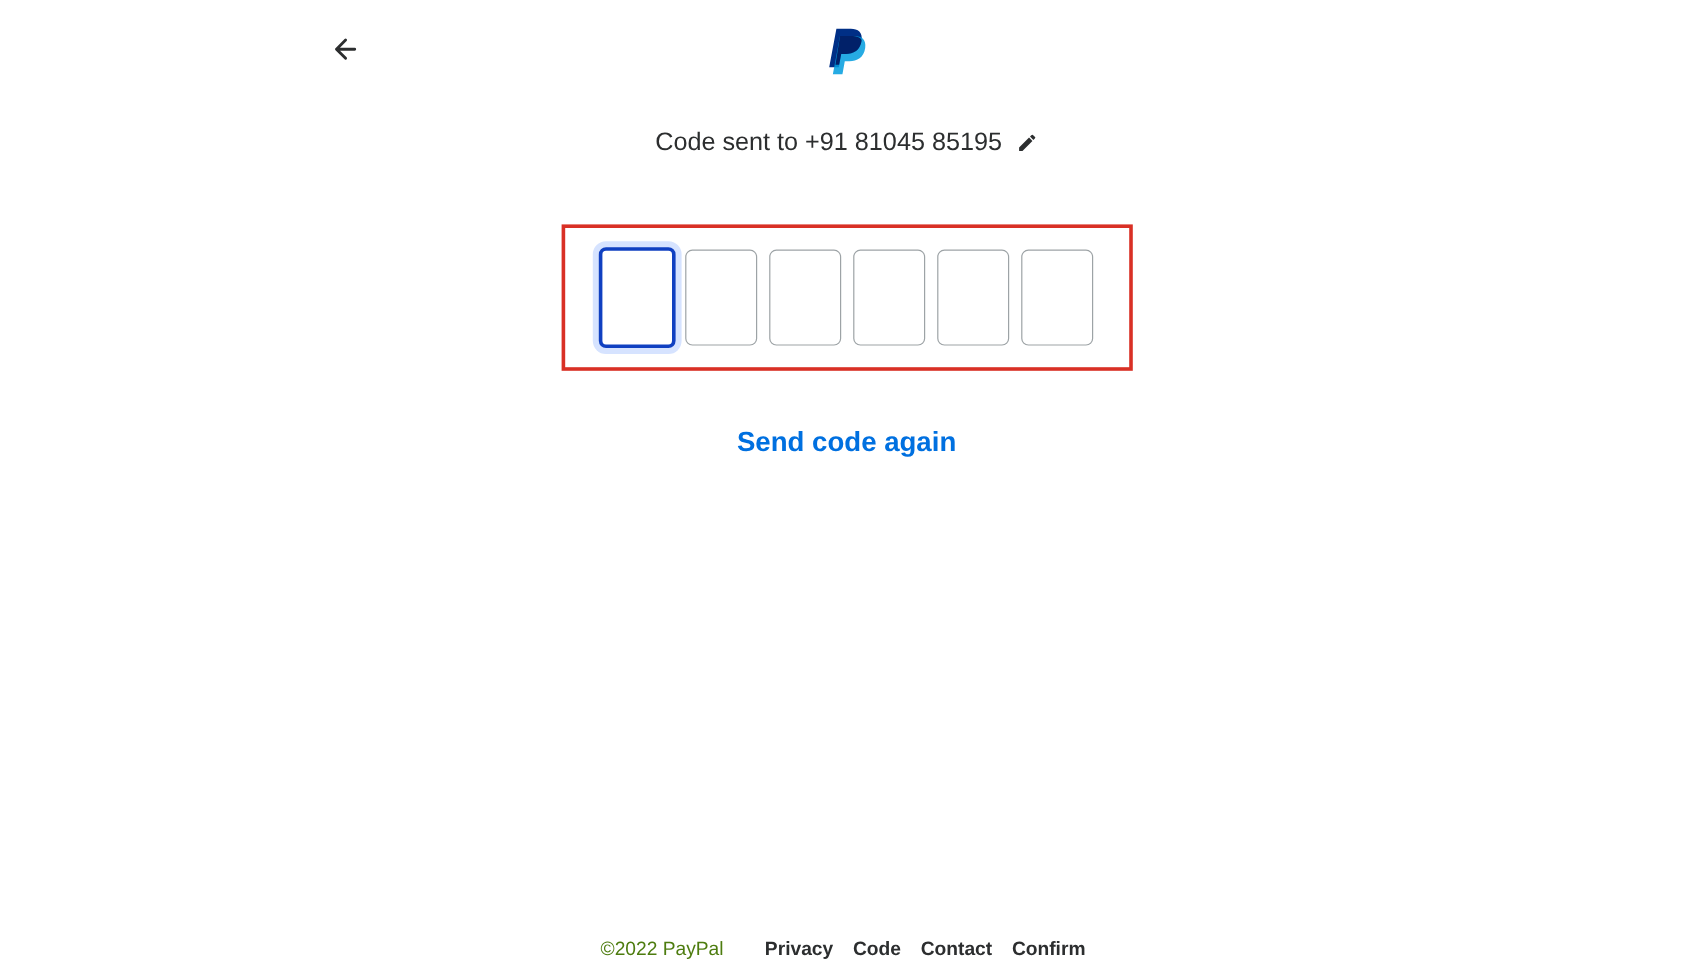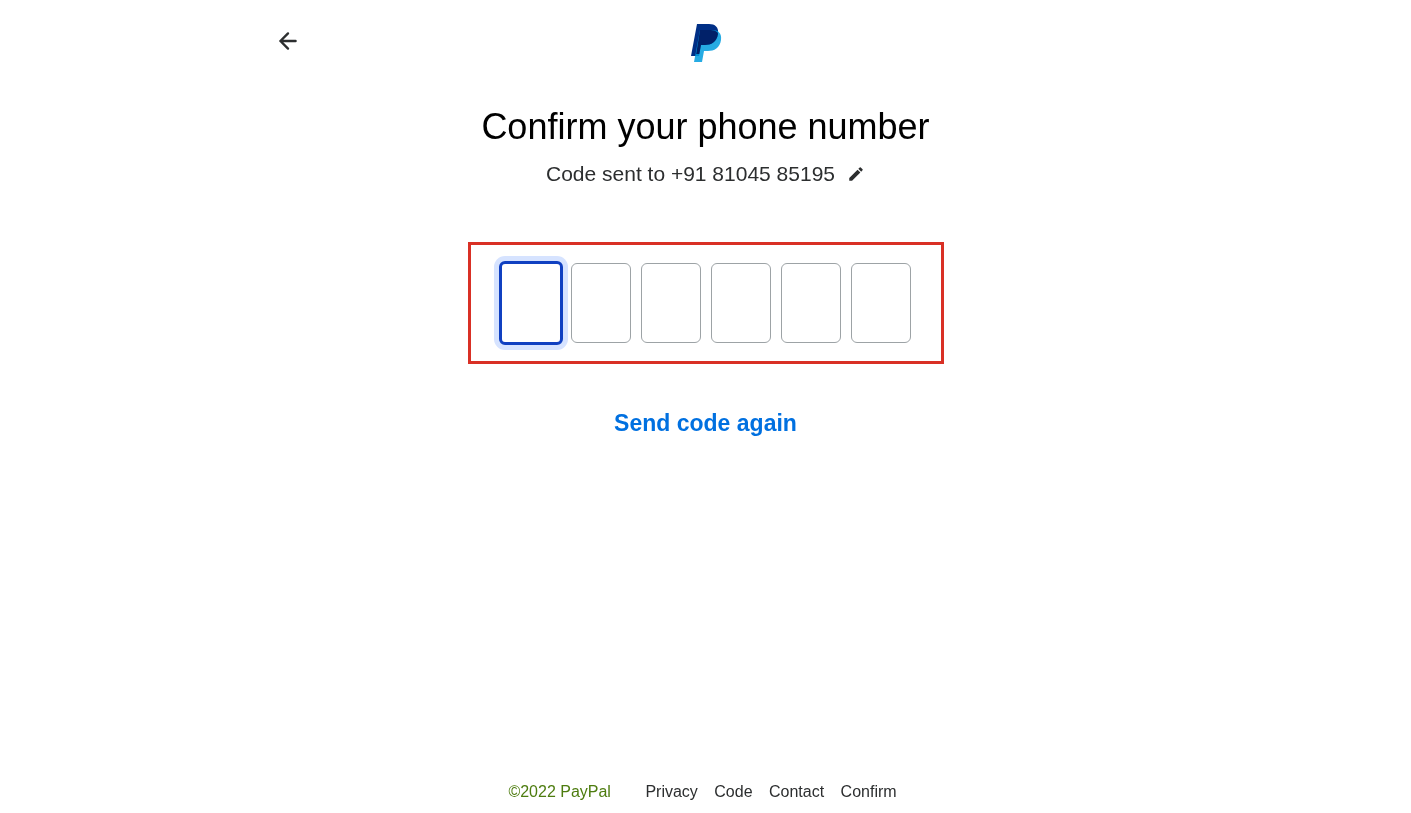--- a/index.html
+++ b/index.html
@@ -100,21 +100,21 @@
       right: 0;
       text-align: center;
       font-size: 16px;
     }
     .footer-copyright {
       color: #4d7c0f;
       margin-right: 24px;
     }
     .footer-link {
       color: #2c2e2f;
-      font-weight: 400;
+      font-weight: 700;
       margin: 12px 6px;
       cursor: pointer;
       text-decoration: none;
     }
   </style>
 </head>
 <body>
 
 <div class="header">
   <div class="back-button">
@@ -125,21 +125,20 @@
   <div class="logo">
     <svg width="34" height="40" viewBox="0 0 34 40" fill="none">
       <path d="M 8 2 L 20 2 C 26 2 30 5 29 12 C 28 20 22 23 16 23 L 12 23 L 10 34 L 2 34 L 8 2 Z" fill="#002f86"></path>
       <path d="M 11 8 L 23 8 C 29 8 33 11 32 18 C 31 26 25 29 19 29 L 15 29 L 13 40 L 5 40 L 11 8 Z" fill="#009cde" fill-opacity="0.85"></path>
       <path d="M 11 8 L 20 8 C 25 8 29 9.5 29 12 C 28 20 22 23 16 23 L 12 23 L 10.3 32 L 7.2 32 L 11 8 Z" fill="#012169"></path>
     </svg>
   </div>
 </div>
 
 <div class="content">
-  <h1 class="title">Confirm your phone number</h1>
   <div class="subtitle-row">
     <span class="subtitle-text">
       <span>Code sent to </span><span>+91 81045 85195</span>
     </span>
     <span class="edit-icon">
       <svg width="18" height="18" viewBox="0 0 24 24" fill="#2c2e2f">
         <path d="M3 17.25V21h3.75L17.81 9.94l-3.75-3.75L3 17.25zM20.71 7.04a1 1 0 0 0 0-1.41l-2.34-2.34a1 1 0 0 0-1.41 0l-1.83 1.83 3.75 3.75 1.83-1.83z"></path>
       </svg>
     </span>
   </div>

